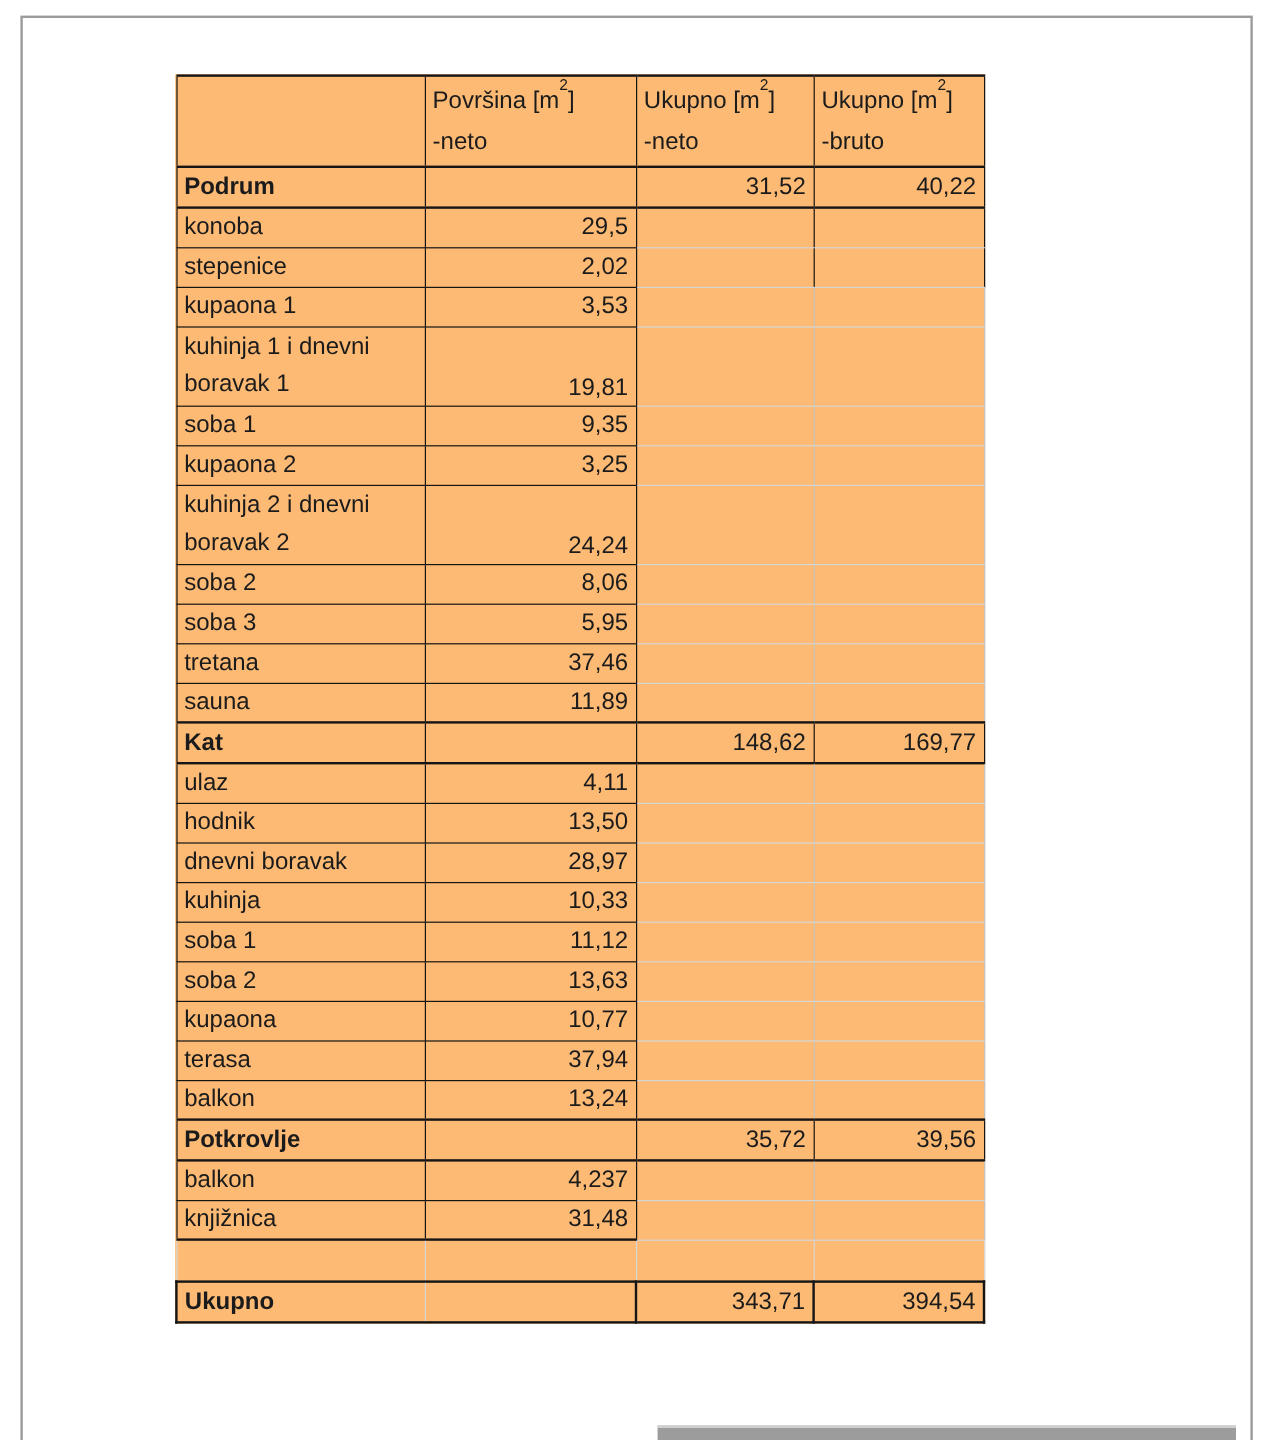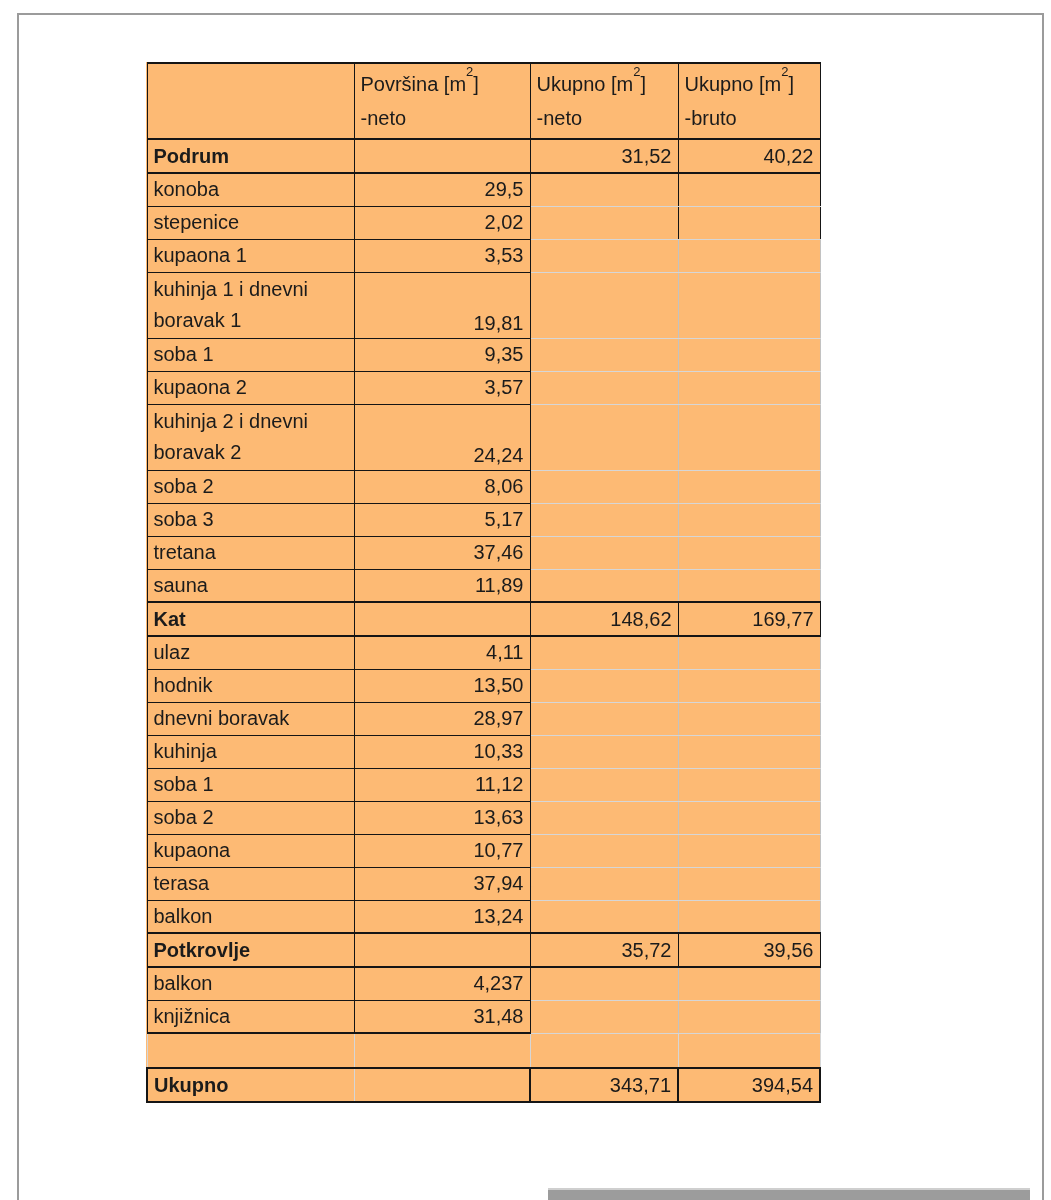--- a/index.html
+++ b/index.html
@@ -164,21 +164,21 @@
           <span class="lbl">soba 1</span>
         </td>
         <td class="c1 num"><span class="val">9,35</span></td>
         <td class="c2 num"><span class="val"></span></td>
         <td class="c3 num"><span class="val"></span></td>
       </tr>
       <tr class="row-detail">
         <td class="c0">
           <span class="lbl">kupaona 2</span>
         </td>
-        <td class="c1 num"><span class="val">3,57</span></td>
+        <td class="c1 num"><span class="val">3,25</span></td>
         <td class="c2 num"><span class="val"></span></td>
         <td class="c3 num"><span class="val"></span></td>
       </tr>
       <tr class="row-detail2">
         <td class="c0">
           <span class="lbl">kuhinja 2 i dnevni</span>
           <span class="lbl">boravak 2</span>
         </td>
         <td class="c1 num"><span class="val">24,24</span></td>
         <td class="c2 num"><span class="val"></span></td>
@@ -189,21 +189,21 @@
           <span class="lbl">soba 2</span>
         </td>
         <td class="c1 num"><span class="val">8,06</span></td>
         <td class="c2 num"><span class="val"></span></td>
         <td class="c3 num"><span class="val"></span></td>
       </tr>
       <tr class="row-detail">
         <td class="c0">
           <span class="lbl">soba 3</span>
         </td>
-        <td class="c1 num"><span class="val">5,17</span></td>
+        <td class="c1 num"><span class="val">5,95</span></td>
         <td class="c2 num"><span class="val"></span></td>
         <td class="c3 num"><span class="val"></span></td>
       </tr>
       <tr class="row-detail">
         <td class="c0">
           <span class="lbl">tretana</span>
         </td>
         <td class="c1 num"><span class="val">37,46</span></td>
         <td class="c2 num"><span class="val"></span></td>
         <td class="c3 num"><span class="val"></span></td>

